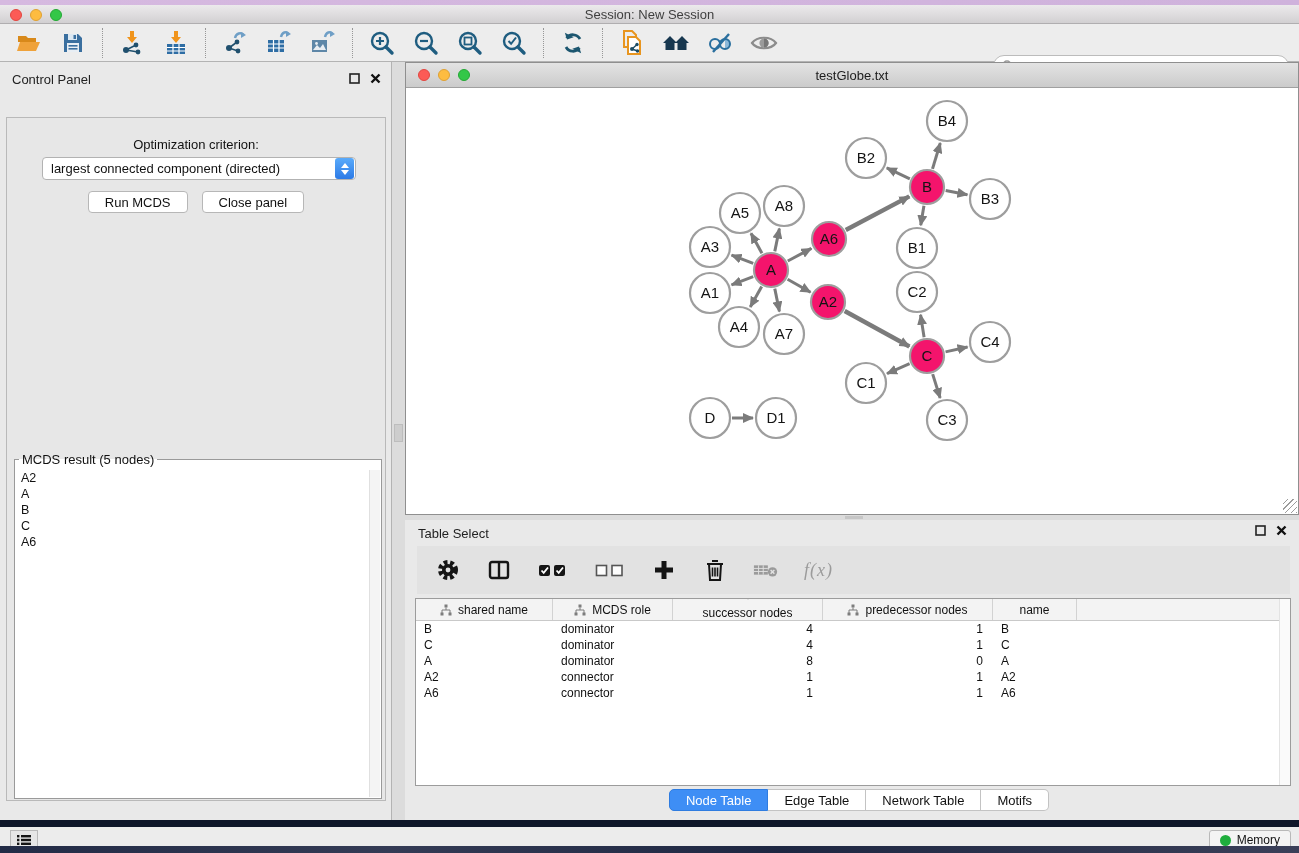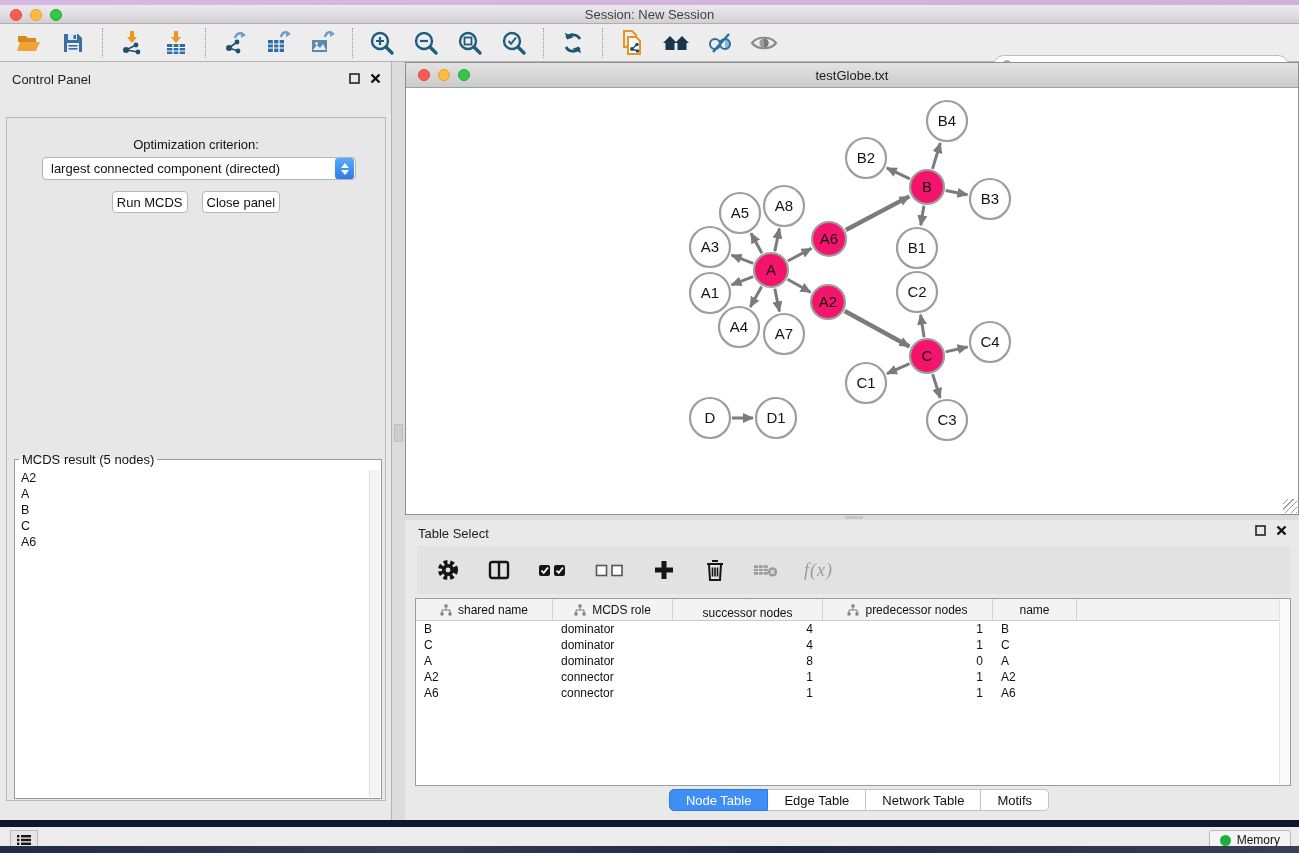--- a/index.html
+++ b/index.html
@@ -37,21 +37,21 @@
   .cp-tab:first-child { border-left:1px solid #bcbcbc; border-radius:4px 0 0 4px; }
   .cp-tab:last-child { border-radius:0 4px 4px 0; }
   .cp-tab.active { background:#3e8ef5; border-color:#2f7ce0; color:#fff; }
   .opt-label { position:absolute; left:0; top:75px; width:392px; text-align:center; font-size:13px; color:#111; }
   .opt-select { position:absolute; left:42px; top:95px; width:314px; height:23px; background:#fff; border:1px solid #b2b2b2; border-radius:4px; display:flex; align-items:center; }
   .opt-select .val { flex:1; font-size:13px; color:#111; padding-left:8px; white-space:nowrap; overflow:hidden; }
   .opt-select .stepper { width:19px; height:21px; margin-right:1px; border-radius:3px; background:linear-gradient(#5aabfb,#2c7ae6); display:flex; flex-direction:column; align-items:center; justify-content:center; gap:2px; }
   .opt-select .stepper .tri { width:0; height:0; border-left:4px solid transparent; border-right:4px solid transparent; }
   .tri.up { border-bottom:5px solid #fff; } .tri.down { border-top:5px solid #fff; }
   .cp-buttons { position:absolute; left:0; top:129px; width:392px; display:flex; justify-content:center; gap:14px; }
-  .push-btn { height:22px; padding:0 4px; background:#fff; border:1px solid #b7b7b7; border-radius:4px; font-size:13px; color:#111; display:flex; align-items:center; }
+  .push-btn { height:22px; padding:0 16px; background:#fff; border:1px solid #b7b7b7; border-radius:4px; font-size:13px; color:#111; display:flex; align-items:center; }
   .mcds-fieldset { position:absolute; left:14px; top:390px; width:368px; height:347px; border:1px solid #9a9a9a; background:#fff; }
   .mcds-fieldset legend { font-size:13px; color:#111; margin-left:4px; padding:0 3px; background:transparent; }
   .mcds-list { position:absolute; left:1px; top:3px; right:12px; bottom:1px; background:#fff; overflow:hidden; }
   .mcds-list .item { font-size:12.5px; color:#111; line-height:16px; padding-left:5px; }
   .mcds-scroll { position:absolute; top:3px; right:1px; width:11px; bottom:1px; background:#f4f4f4; border-left:1px solid #e0e0e0; }
 
   
   .net-frame { left:405px; top:62px; width:894px; height:453px; border:1px solid #8f8f8f; background:#fff; }
   .net-titlebar { position:absolute; left:0; top:0; width:100%; height:25px; background:linear-gradient(#e3e3e3,#cbcbcb); border-bottom:1px solid #a0a0a0; }
   .net-titlebar .title { position:absolute; left:0; right:0; top:5px; text-align:center; font-size:13px; color:#1c1c1c; }

